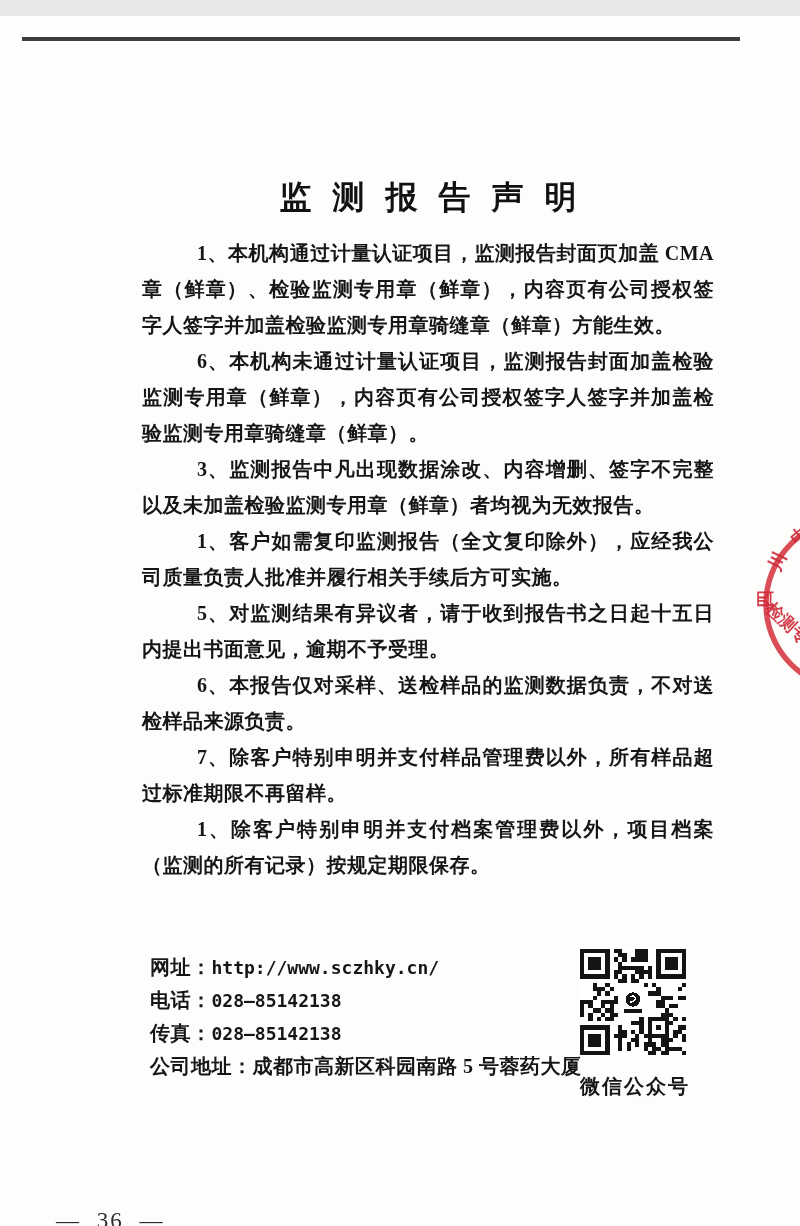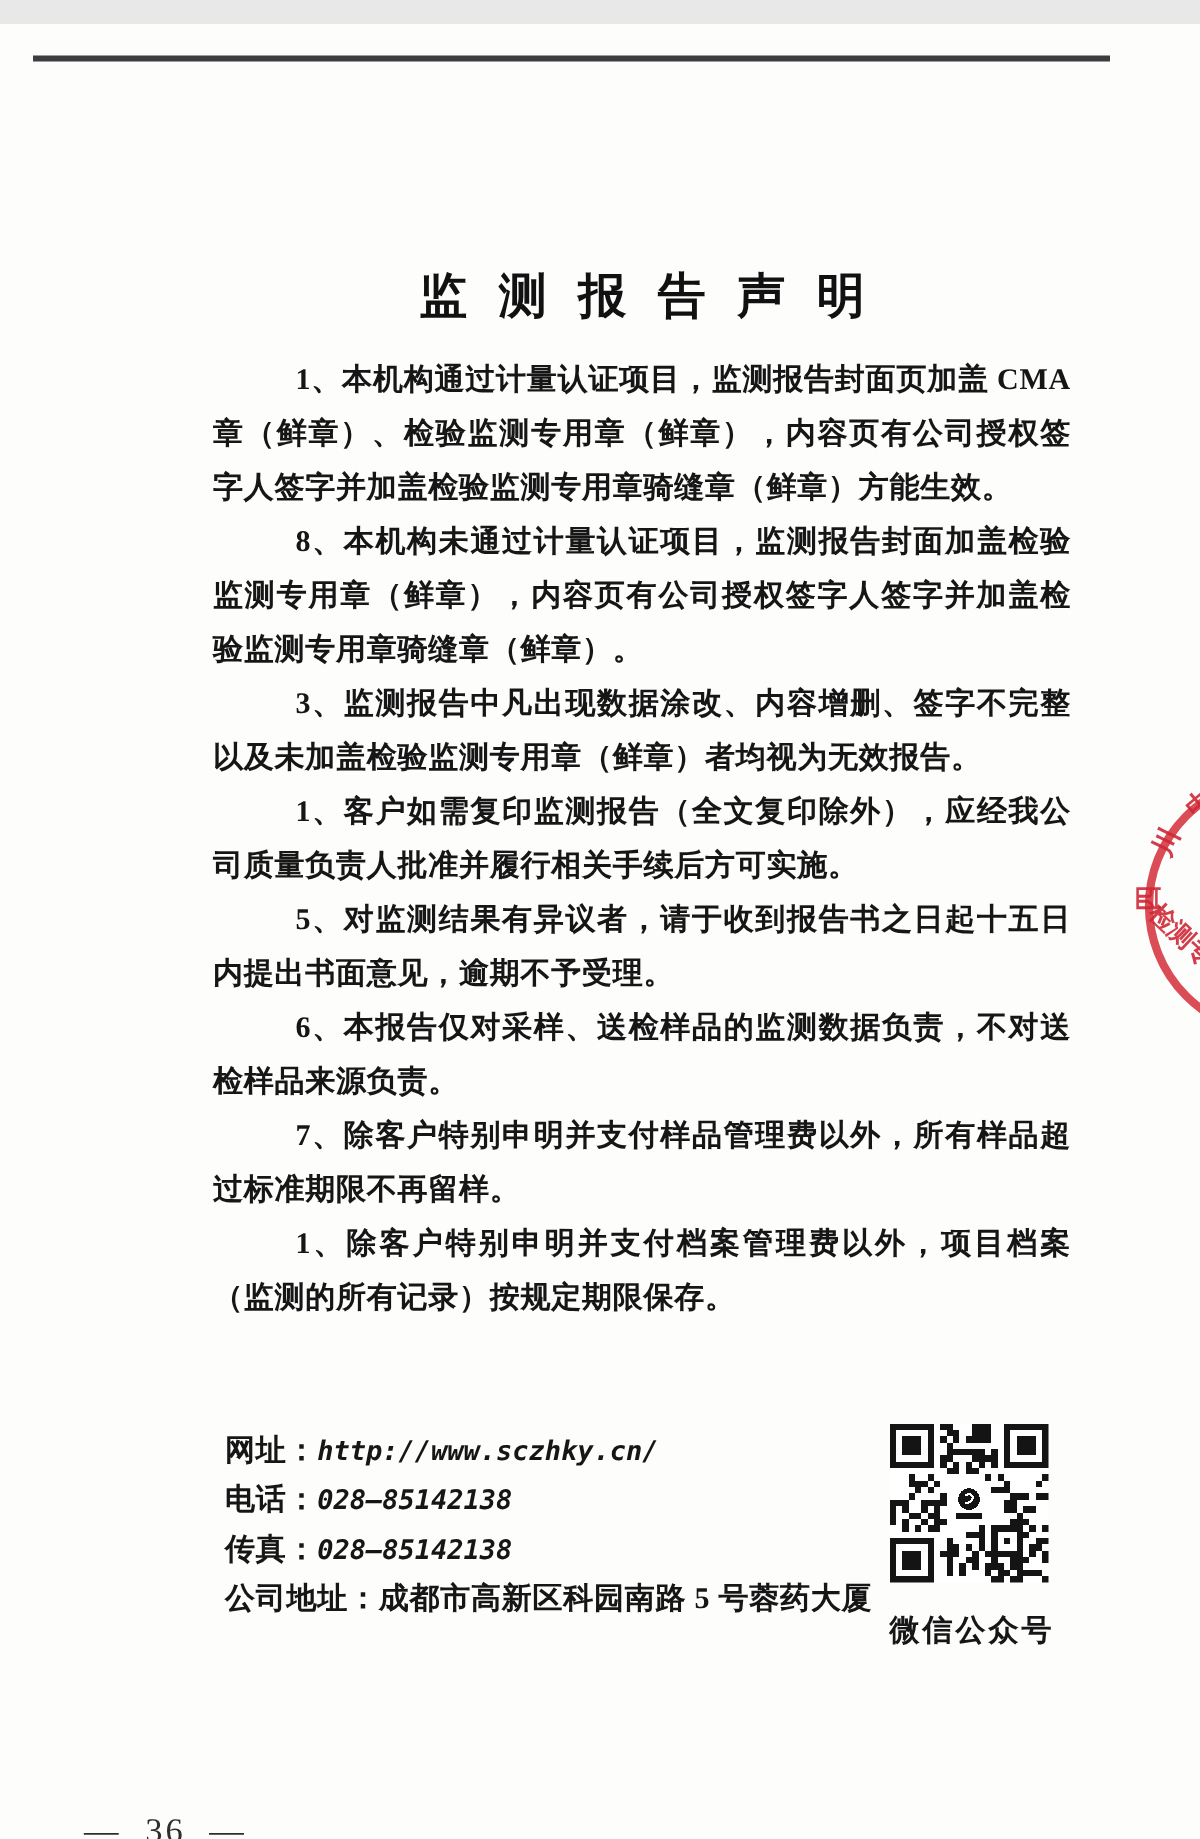--- a/index.html
+++ b/index.html
@@ -15,22 +15,22 @@
     text-align:center;font-size:32px;font-weight:700;
     letter-spacing:21px;text-indent:21px;color:#111;
   }
   .statements{position:absolute;left:142px;top:219px;width:572px;}
   .statements p{
     margin:0;font-size:20px;line-height:36px;font-weight:700;
     text-align:justify;text-indent:55px;letter-spacing:0.5px;
   }
   .contact{position:absolute;left:150px;top:935px;width:440px;}
   .contact p{margin:0;font-size:20px;line-height:32px;font-weight:700;letter-spacing:0.5px;}
-  .mono{font-family:"DejaVu Sans Mono","Liberation Mono",monospace;font-size:18px;font-weight:700;letter-spacing:0;font-style:italic;}
-  .qr-wrap{position:absolute;left:593px;top:933px;width:106px;}
+  .mono{font-family:"DejaVu Sans Mono","Liberation Mono",monospace;font-size:18px;font-weight:700;letter-spacing:0;}
+  .qr-wrap{position:absolute;left:580px;top:933px;width:106px;}
   .qr-wrap svg{display:block;width:106px;height:106px;shape-rendering:crispEdges;}
   .qr-caption{margin-top:18px;font-size:20px;font-weight:700;letter-spacing:2px;white-space:nowrap;}
   .stamp{position:absolute;left:757px;top:490px;width:140px;height:210px;}
   .stamp text{font-family:"Liberation Serif","DejaVu Serif",serif;font-weight:700;}
   .page-number{
     position:absolute;left:56px;top:1192px;font-size:23px;color:#2e2e2e;
     letter-spacing:2px;word-spacing:8px;font-weight:500;
   }
   .bottom-edge{position:absolute;left:115px;top:1222px;width:685px;height:3px;background:#555;}
 </style>
@@ -38,21 +38,21 @@
 <body>
 
 <div class="page">
 
   <div class="top-rule"></div>
 
   <h1 class="doc-title">监测报告声明</h1>
 
   <div class="statements">
     <p>1、本机构通过计量认证项目，监测报告封面页加盖 CMA 章（鲜章）、检验监测专用章（鲜章），内容页有公司授权签字人签字并加盖检验监测专用章骑缝章（鲜章）方能生效。</p>
-    <p>8、本机构未通过计量认证项目，监测报告封面加盖检验监测专用章（鲜章），内容页有公司授权签字人签字并加盖检验监测专用章骑缝章（鲜章）。</p>
+    <p>6、本机构未通过计量认证项目，监测报告封面加盖检验监测专用章（鲜章），内容页有公司授权签字人签字并加盖检验监测专用章骑缝章（鲜章）。</p>
     <p>3、监测报告中凡出现数据涂改、内容增删、签字不完整以及未加盖检验监测专用章（鲜章）者均视为无效报告。</p>
     <p>1、客户如需复印监测报告（全文复印除外），应经我公司质量负责人批准并履行相关手续后方可实施。</p>
     <p>5、对监测结果有异议者，请于收到报告书之日起十五日内提出书面意见，逾期不予受理。</p>
     <p>6、本报告仅对采样、送检样品的监测数据负责，不对送检样品来源负责。</p>
     <p>7、除客户特别申明并支付样品管理费以外，所有样品超过标准期限不再留样。</p>
     <p>1、除客户特别申明并支付档案管理费以外，项目档案（监测的所有记录）按规定期限保存。</p>
   </div>
 
   <div class="contact">
     <p><span>网址：</span><span class="mono">http://www.sczhky.cn/</span></p>

